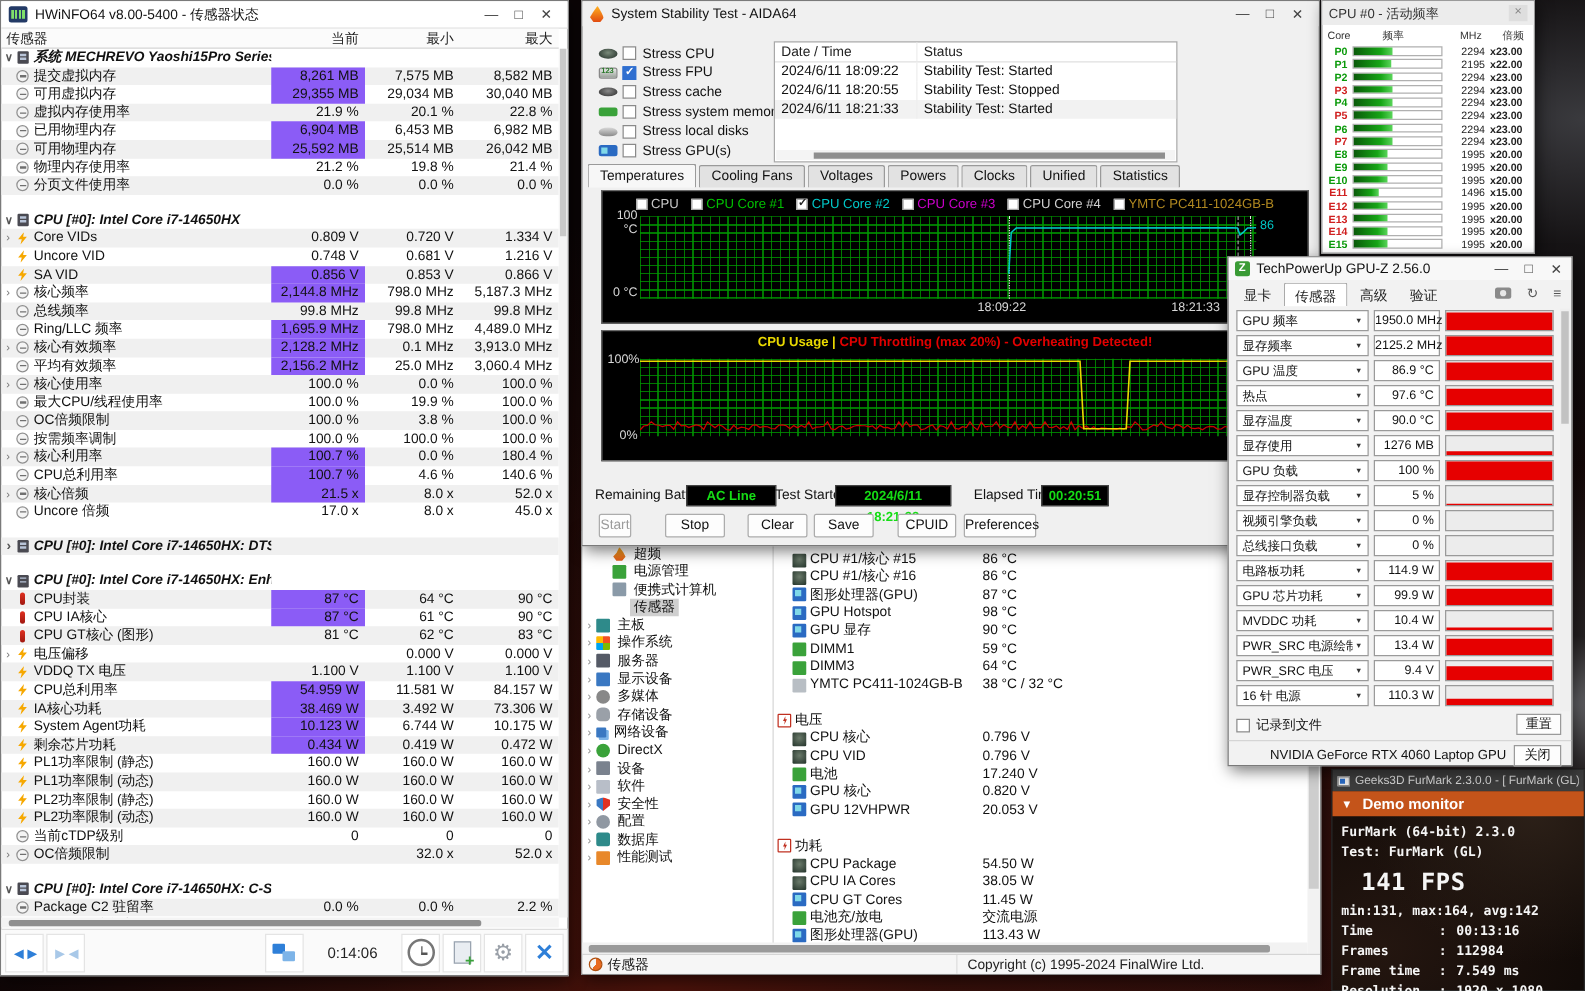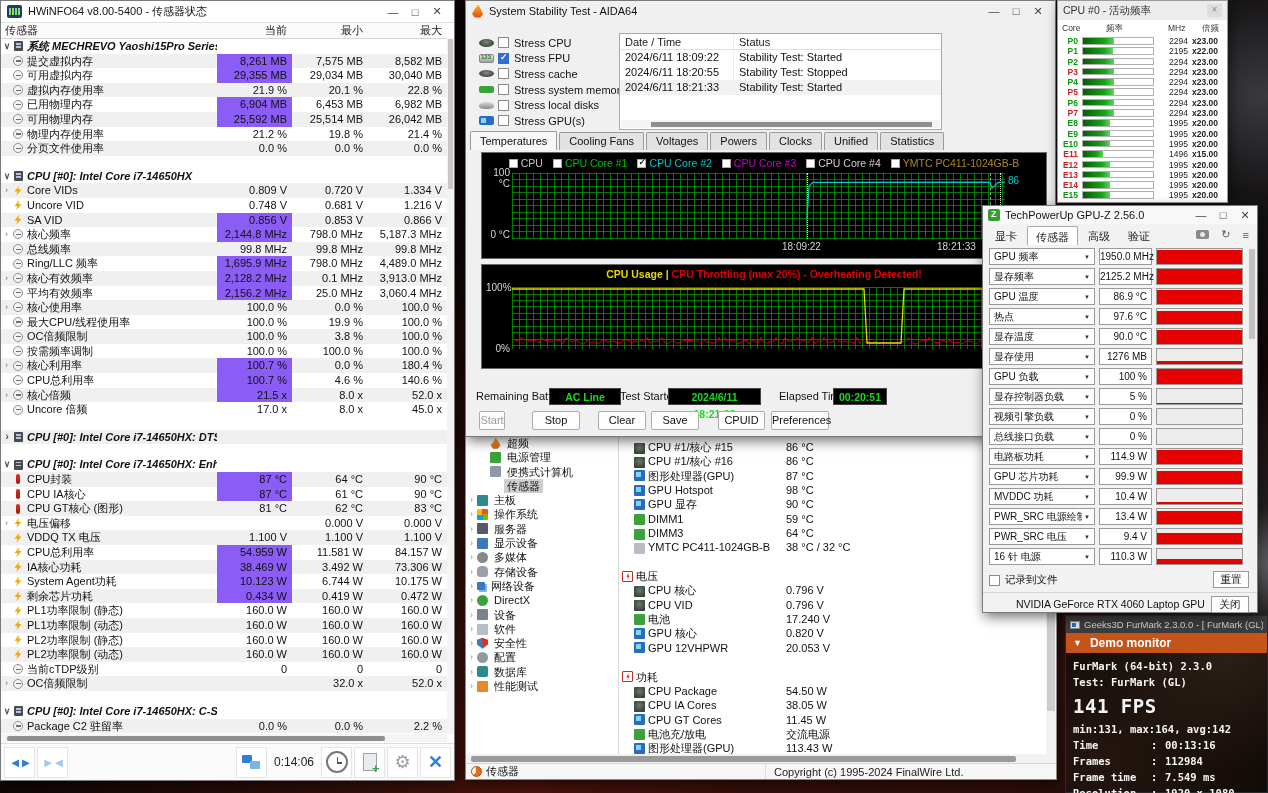--- a/index.html
+++ b/index.html
@@ -53,21 +53,21 @@
   .hw-hscroll{position:absolute;left:0;right:7px;bottom:38px;height:8px;background:#f4f4f4;}
   .hw-hscroll .thumb{position:absolute;top:1.5px;height:5px;left:6px;width:378px;background:#8f8f8f;border-radius:2px;}
   .hw-toolbar{position:absolute;left:0;right:0;bottom:0;height:37px;background:#fafafa;border-top:1px solid #ddd;display:flex;align-items:center;padding:0 2px;}
   .tbtn{width:31px;height:31px;border:1px solid #e4e4e4;background:#fff;display:flex;align-items:center;justify-content:center;margin:0 1px;flex:none;}
   .arrowsLR{color:#2e7fd8;font-weight:bold;font-size:13px;letter-spacing:-2px;}
   .arrowsLR.faded{color:#a8c8e8;}
   .syncpc{width:18px;height:14px;position:relative;}
   .syncpc::before,.syncpc::after{content:"";position:absolute;width:10px;height:8px;background:#2e7fd8;border-radius:1px;}
   .syncpc::before{left:0;top:0;}
   .syncpc::after{right:0;bottom:0;background:#7db4e8;}
-  .hw-time{font-size:12px;color:#222;margin:0 6px;}
+  .hw-time{font-size:12px;color:#222;margin:0 18px;}
   .clockface{width:22px;height:22px;border:2px solid #777;border-radius:50%;position:relative;background:#fff;}
   .clockface::before{content:"";position:absolute;left:9px;top:4px;width:1.6px;height:7px;background:#555;}
   .clockface::after{content:"";position:absolute;left:9.5px;top:9px;width:5px;height:1.6px;background:#555;}
   .reportpg{width:14px;height:18px;background:#e9edf2;border:1px solid #9aa4b0;position:relative;}
   .reportpg::after{content:"+";position:absolute;right:-4px;bottom:-6px;color:#3aa23a;font-weight:bold;font-size:13px;}
   .gear{color:#9aa0a8;font-size:18px;line-height:1;}
   .bluex{color:#2e7fd8;font-size:18px;font-weight:bold;line-height:1;}
 
   
   #amain{left:465px;top:425px;width:592px;height:355px;background:#fff;border:1px solid #8a8a8a;z-index:1;}
@@ -219,21 +219,21 @@
       radial-gradient(ellipse at 80% 20%, #2c2018 0%, rgba(20,12,8,0) 60%),
       radial-gradient(ellipse at 20% 80%, #241610 0%, rgba(16,10,6,0) 70%),#120b08;z-index:2;box-shadow:none;}
   .fm-tb{height:17px;background:#3c3c3c;color:#cfcfcf;display:flex;align-items:center;padding:0 4px;font-size:9.5px;white-space:nowrap;overflow:hidden;}
   .fm-ico{width:10px;height:8px;background:#e8e8e8;border:1px solid #888;margin-right:4px;flex:none;position:relative;}
   .fm-ico::after{content:"";position:absolute;left:1px;top:1px;width:4px;height:4px;background:#2a6ac2;}
   .fm-demo{height:20px;background:#c4541a;color:#fff;display:flex;align-items:center;padding:0 7px;font-size:12px;font-weight:bold;}
   .fm-demo::before{content:"▼";font-size:9px;margin-right:8px;}
   .fm-body{padding:5px 7px;font-family:"DejaVu Sans Mono",monospace;color:#f5f5f5;font-weight:bold;font-size:10.5px;}
   .fm-l1{margin-top:2px;}
   .fm-l2{margin-top:4px;}
-  .fm-fps{font-size:19px;margin-top:7px;letter-spacing:.5px;}
+  .fm-fps{font-size:19px;margin-top:7px;letter-spacing:.5px;margin-left:16px;}
   .fm-stats{margin-top:6px;font-size:10.5px;}
   .fm-kv{margin-top:4px;display:flex;}
   .fm-kv .k{width:78px;flex:none;}
   .fm-kv .s{width:14px;flex:none;}
 </style>
 </head>
 <body>
 
 <div class="desktop">
 

